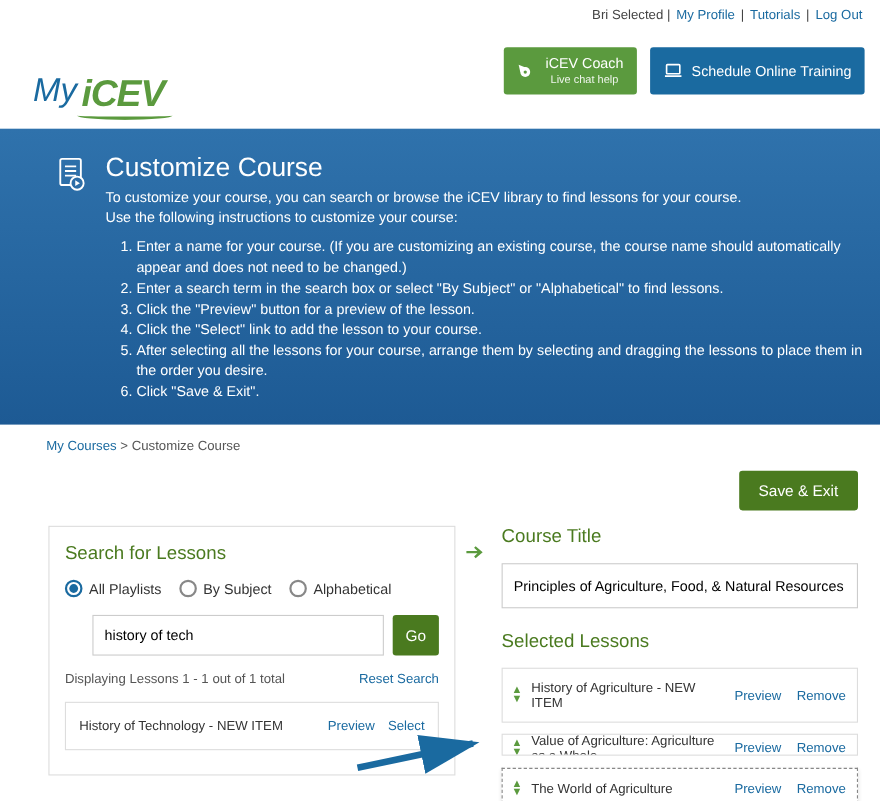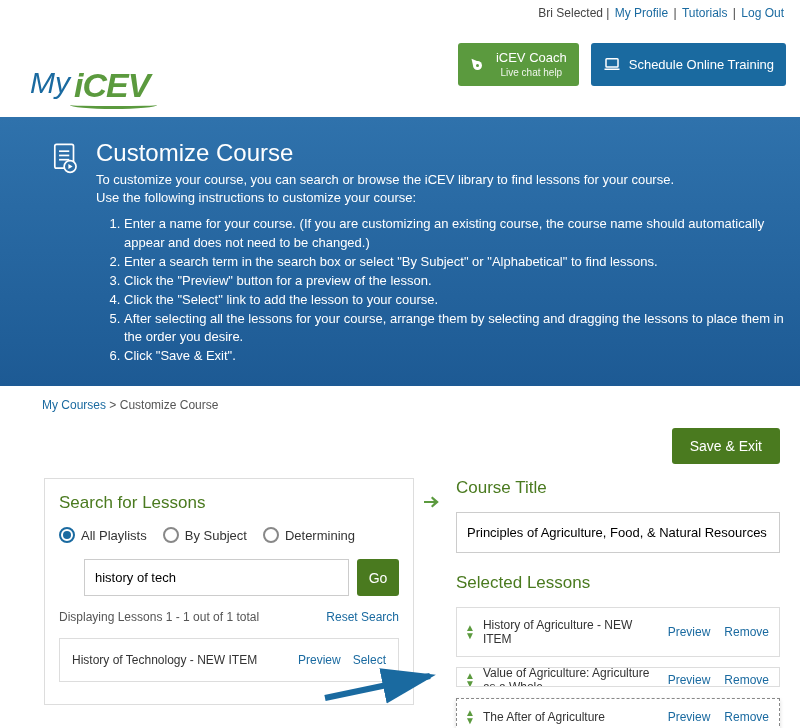--- a/index.html
+++ b/index.html
@@ -168,21 +168,21 @@
       <label class="radio">
         <span class="radio-circ checked"></span>
         <span>All Playlists</span>
       </label>
       <label class="radio">
         <span class="radio-circ"></span>
         <span>By Subject</span>
       </label>
       <label class="radio">
         <span class="radio-circ"></span>
-        <span>Determining</span>
+        <span>Alphabetical</span>
       </label>
     </div>
     <div class="search-row">
       <input class="search-input" value="history of tech" style="">
       <button class="go-btn">Go</button>
     </div>
     <div class="result-meta">
       <span>Displaying Lessons 1 - 1 out of 1 total</span>
       <a>Reset Search</a>
     </div>
@@ -222,21 +222,21 @@
       <span class="drag-handle">▲<br>▼</span>
       <span class="lesson-name">Value of Agriculture: Agriculture as a Whole</span>
       <span class="lesson-links">
         <a>Preview</a>
         <a>Remove</a>
       </span>
     </div>
 
     <div class="lesson-row dragging">
       <span class="drag-handle">▲<br>▼</span>
-      <span class="lesson-name">The After of Agriculture</span>
+      <span class="lesson-name">The World of Agriculture</span>
       <span class="lesson-links">
         <a>Preview</a>
         <a>Remove</a>
       </span>
       <span style="position:absolute; left:10px; bottom:-6px; font-size:11px;">✊</span>
     </div>
 
     <div class="lesson-row">
       <span class="drag-handle">▲<br>▼</span>
       <span class="lesson-name">Value of Agriculture: Determining the Value - NEW ITEM</span>

